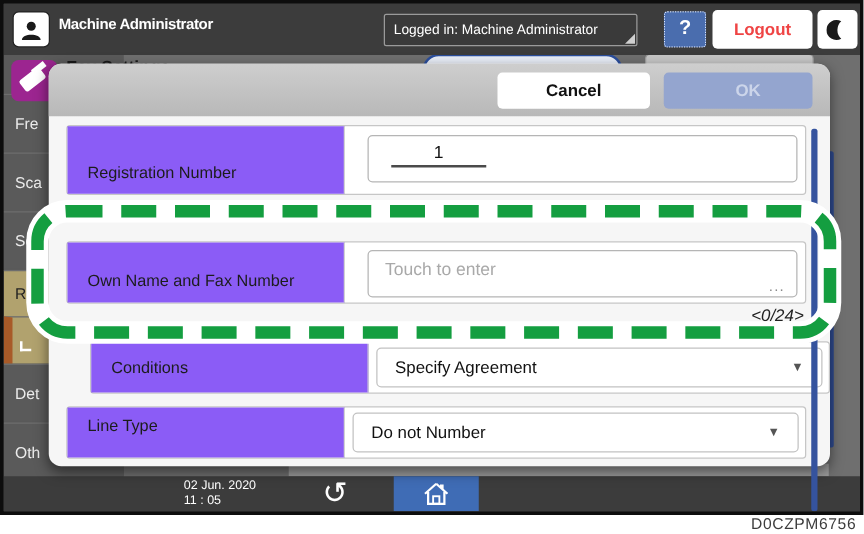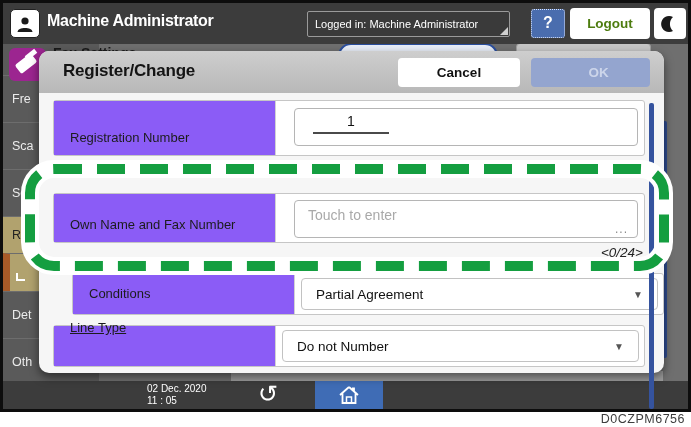--- a/index.html
+++ b/index.html
@@ -4,25 +4,25 @@
 <style>
   html,body{margin:0;padding:0;background:#fff;}
   *{box-sizing:border-box;font-family:"Liberation Sans",sans-serif;}
   .page{position:relative;width:691px;height:427px;background:#fff;overflow:hidden;}
   .screen{position:absolute;left:0;top:0;width:691px;height:412px;background:#0d0d0d;}
   .screen-inner{position:absolute;left:3px;top:3px;width:685px;height:406px;background:#6f6f6f;overflow:hidden;}
 
   
   .topbar{position:absolute;left:0;top:0;width:685px;height:41px;background:#3c3c3c;}
   .user-btn{position:absolute;left:7px;top:6px;width:30px;height:29px;background:#fff;border:1px solid #222;border-radius:5px;display:flex;align-items:center;justify-content:center;}
-  .user-name{position:absolute;left:44px;top:9px;color:#fff;font-size:16px;font-weight:600;letter-spacing:-0.3px;}
+  .user-name{position:absolute;left:44px;top:9px;color:#fff;font-size:12px;font-weight:600;letter-spacing:-0.3px;}
   .loggedin-box{position:absolute;left:304px;top:8px;width:203px;height:26px;background:#3a3a3a;border:1px solid #9a9a9a;border-radius:2px;color:#fff;font-size:11px;line-height:24px;padding-left:7px;white-space:nowrap;overflow:hidden;}
   .fold{position:absolute;right:1px;bottom:1px;width:0;height:0;border-left:8px solid transparent;border-bottom:8px solid #cfcfcf;}
   .help-btn{position:absolute;left:528px;top:6px;width:34px;height:29px;background:#4a6dae;border:1px dotted #dbe6ff;border-radius:3px;color:#fff;font-size:16px;font-weight:700;text-align:center;line-height:26px;}
-  .logout-btn{position:absolute;left:567px;top:5px;width:80px;height:31px;background:#fff;border-radius:4px;color:#4d7c0f;font-size:13.5px;font-weight:600;text-align:center;line-height:31px;}
+  .logout-btn{position:absolute;left:567px;top:5px;width:80px;height:31px;background:#fff;border-radius:4px;color:#ef4444;font-size:13.5px;font-weight:600;text-align:center;line-height:31px;}
   .moon-btn{position:absolute;left:651px;top:5px;width:32px;height:31px;background:#fff;border-radius:4px;display:flex;align-items:center;justify-content:center;}
 
   
   .sidebar{position:absolute;left:0;top:41px;width:96px;height:337px;background:#5a5a5a;}
   .side-item{position:absolute;left:0;width:96px;height:46px;color:#ececec;font-size:12.5px;line-height:46px;padding-left:9px;border-top:1px solid #6d6d6d;background:#5a5a5a;overflow:hidden;white-space:nowrap;}
   .side-item.sel{background:#b1a26e;color:#222;}
   .side-item.sub{border-left:7px solid #a85a28;padding-left:6px;}
   .l-arrow{display:inline-block;width:9px;height:8px;border-left:2px solid #fff;border-bottom:2px solid #fff;margin-top:19px;}
   .fax-icon{position:absolute;left:6px;top:45px;width:37px;height:33px;background:#9c2590;border-radius:6px;overflow:hidden;}
   .fax-glyph{position:absolute;left:7px;top:10px;width:20px;height:11px;background:#fff;border-radius:2px;transform:rotate(-38deg);}
@@ -105,21 +105,20 @@
         <div class="logout-btn">Logout</div>
         <div class="moon-btn">
           <svg width="18" height="18" viewBox="0 0 18 18">
             <path d="M12 2 A8 8 0 1 0 12 16 A9.5 9.5 0 0 1 12 2 Z" fill="#1a1a1a"></path>
           </svg>
         </div>
       </div>
 
       <div class="dialog">
         <div class="dlg-header">
-          <div class="dlg-title">Register/Change</div>
           <div class="cancel-btn">Cancel</div>
           <div class="ok-btn">OK</div>
         </div>
 
         <div class="row" style="top:49px;height:56px;">
           <div class="label-cell">
               <span>Registration Number</span>
             </div>
           <div class="inputbox" style="top:7px;width:344px;height:38px;">
             <div class="num-entry">1</div>
@@ -136,46 +135,46 @@
             <div class="dots">...</div>
           </div>
         </div>
         <div class="hint" style="left:420px;top:194px;width:184px;font-size:13.5px;">&lt;0/24&gt;</div>
 
         <div class="row" style="top:222px;height:42px;margin-left:19px;">
           <div class="label-cell">
               <span style="bottom:13px;">Conditions</span>
             </div>
           <div class="selectbox">
-            <span class="sel-val">Partial Agreement</span>
+            <span class="sel-val">Specify Agreement</span>
             <span class="sel-arrow">▼</span>
           </div>
         </div>
 
         <div class="row" style="top:274px;height:42px;">
           <div class="label-cell">
-              <span style="bottom:31px;text-decoration:underline;">Line Type</span>
+              <span style="bottom:18px;">Line Type</span>
             </div>
           <div class="selectbox">
             <span class="sel-val">Do not Number</span>
             <span class="sel-arrow">▼</span>
           </div>
         </div>
 
         <div class="dlg-scroll"></div>
       </div>
 
       <svg class="annot" width="685" height="406" viewBox="0 0 685 406">
         <rect x="27" y="166" width="634" height="97" rx="24" ry="24" fill="none" stroke="#ffffff" stroke-width="18"></rect>
         <rect x="27" y="166" width="634" height="97" rx="24" ry="24" fill="none" stroke="#149e40" stroke-width="10" stroke-dasharray="28 15"></rect>
       </svg>
 
       <div class="bottombar">
         <div class="datetime">
-          <div>02 Dec. 2020</div>
+          <div>02 Jun. 2020</div>
           <div>11 : 05</div>
         </div>
         <div class="back-btn"><span>↺</span></div>
         <div class="home-btn">
           <svg width="22" height="20" viewBox="0 0 22 20">
             <path d="M11 2 L20 10 M11 2 L2 10 M4.5 8.5 V18 H17.5 V8.5 M16 6.5 V3.5 H14" fill="none" stroke="#ffffff" stroke-width="1.8"></path>
             <rect x="8.5" y="12" width="5" height="6" fill="none" stroke="#ffffff" stroke-width="1.5"></rect>
           </svg>
         </div>
       </div>

